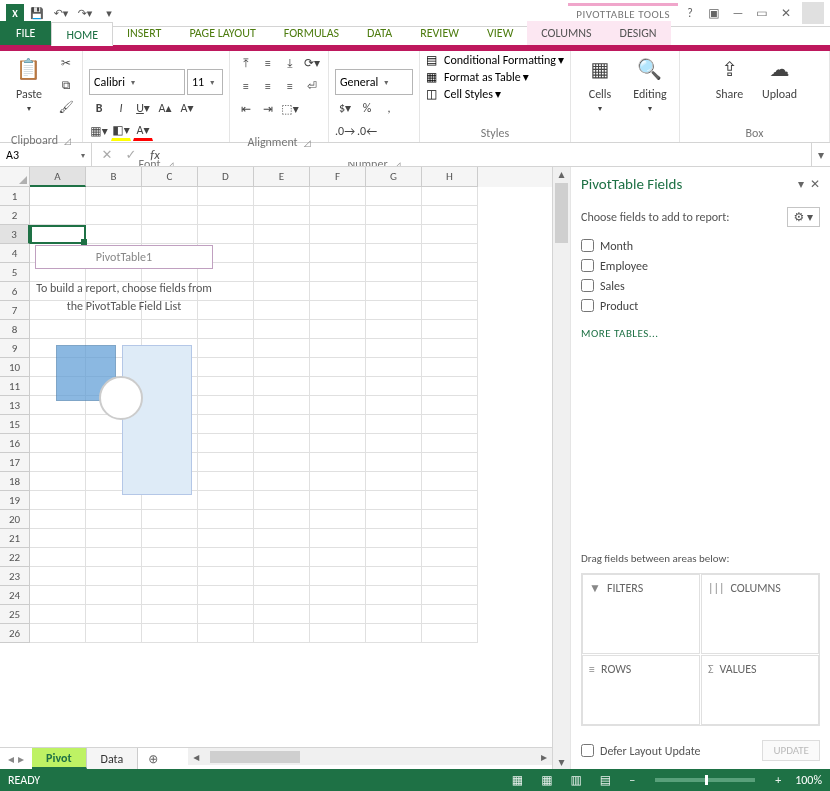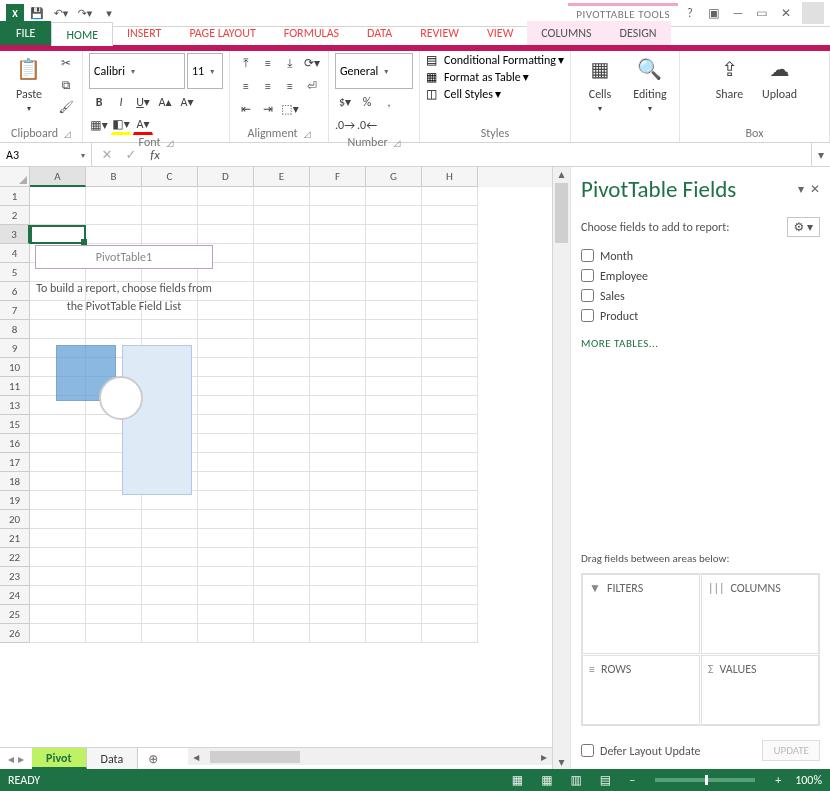--- a/index.html
+++ b/index.html
@@ -10,37 +10,37 @@
 .titlebar .qat { display: flex; gap: 2px; align-items: center; }
 .titlebar .qat-btn { width: 22px; height: 20px; display: flex; align-items: center; justify-content: center; font-size: 11px; color: #555; cursor: pointer; }
 .titlebar .excel-icon { width: 18px; height: 18px; background: #1e7145; display: flex; align-items: center; justify-content: center; color: #fff; font-weight: bold; font-size: 10px; }
 .titlebar .spacer { flex: 1; }
 .titlebar .context-label { font-size: 11px; color: #777; letter-spacing: 0.5px; padding: 0 8px; border-top: 3px solid #f0a6cb; margin-top:-2px; padding-top:2px;}
 .titlebar .win-btn { width: 24px; height: 20px; display: flex; align-items: center; justify-content: center; color: #666; cursor: pointer; }
 .titlebar .user-avatar { width: 22px; height: 22px; background: #e0e0e0; margin-left: 4px; }
 
 
 .ribbon-tabs { height: 24px; display: flex; align-items: flex-end; border-bottom: 6px solid #be185d; }
-.ribbon-tabs .tab { padding: 4px 14px; font-size: 12px; color: #ef4444; cursor: pointer; height: 24px; line-height:16px;}
+.ribbon-tabs .tab { padding: 4px 14px; font-size: 12px; color: #4d7c0f; cursor: pointer; height: 24px; line-height:16px;}
 .ribbon-tabs .tab.file { background: #1e7145; color: #fff; padding: 4px 16px; }
 .ribbon-tabs .tab.active { border: 1px solid #d4d4d4; border-bottom: 1px solid #fff; color: #1e7145; background:#fff; margin-bottom:-1px;}
 .ribbon-tabs .ctx-tab { background: #fce7f2; color: #555; }
 
 
 .ribbon { height: 92px; display: flex; border-bottom: 1px solid #d4d4d4; background: #fff; }
 .group { border-right: 1px solid #e5e5e5; display: flex; flex-direction: column; justify-content: space-between; padding: 2px 6px 1px 6px; }
-.group-label-row { display: flex; align-items: center; justify-content: center; gap: 6px; color: #777; font-size: 11px; height: 16px; }
+.group-label-row { display: flex; align-items: center; justify-content: center; gap: 6px; color: #777; font-size: 11px; height: 16px; margin-top: 16px; }
 .group-label-row .dlg { font-size: 9px; color: #888; }
 .group-content { flex: 1; display: flex; align-items: flex-start; gap: 4px; }
 .big-btn { display:flex; flex-direction:column; align-items:center; justify-content:center; width:46px; font-size:11px; color:#444; gap:2px;}
 .big-btn .ico { width:32px; height:32px; display:flex; align-items:center; justify-content:center; font-size:20px;}
 .mini-col { display:flex; flex-direction:column; gap:2px;}
 .mini-row { display:flex; gap:2px; align-items:center;}
 .mini-btn { width:20px; height:20px; display:flex; align-items:center; justify-content:center; color:#444; font-size:12px; border:1px solid transparent; cursor:pointer;}
-.combo { border:1px solid #b5b5b5; height:36px; display:flex; align-items:center; padding:0 4px; background:#fff; font-size:11px;}
+.combo { border:1px solid #b5b5b5; height:26px; display:flex; align-items:center; padding:0 4px; background:#fff; font-size:11px;margin-top:16px;}
 .combo .arrow{ margin-left:6px; font-size:8px; color:#666;}
 
 
 .formula-bar { height: 24px; display: flex; align-items: stretch; border-bottom: 1px solid #d4d4d4; }
 .name-box { width: 92px; border-right: 1px solid #d4d4d4; display:flex; align-items:center; padding:0 6px; font-size:11px;}
 .name-box .arrow{ margin-left:auto; font-size:8px; color:#666;}
 .fx-box { display:flex; align-items:center; gap:6px; padding:0 6px; flex:1; border-right:1px solid #d4d4d4;}
 .fx-box .sym{ color:#aaa; font-size:13px; width:18px; text-align:center;}
 .fx-box .fx{ font-style:italic; color:#555;}
 .fx-box input{ border:none; flex:1; outline:none; font-size:12px;}
@@ -68,21 +68,21 @@
 .illus-a{ width:60px; height:56px; background:#5b9bd5; opacity:.7; border:1px solid #4a7fb0;}
 .illus-b{ width:70px; height:150px; background:#deebf7; border:1px solid #b4c7e7; position:relative;}
 .illus-b::before{ content:""; position:absolute; left:-24px; top:30px; width:40px; height:40px; border-radius:50%; background:#fff; border:2px solid #ccc;}
 .vscroll, .hscroll{ background:#f0f0f0;}
 .vscroll{ width:17px;}
 .hscroll{ height:17px;}
 
 
 .pane { width:260px; background:#fff; padding:8px 10px; display:flex; flex-direction:column; gap:8px; border-left:1px solid #e5e5e5;}
 .pane-title-row{ display:flex; align-items:center; gap:6px;}
-.pane-title{ color:#1e7145; font-size:23px; flex:1; font-weight:400;}
+.pane-title{ color:#1e7145; font-size:15px; flex:1; font-weight:400;}
 .pane-close, .pane-caret{ color:#666; font-size:12px; cursor:pointer;}
 .pane-sub{ display:flex; align-items:center; justify-content:space-between; font-size:11px; color:#555; margin-top:6px;}
 .pane-sub .gear{ border:1px solid #c5c5c5; padding:2px 6px; cursor:pointer;}
 .field-list{ display:flex; flex-direction:column; gap:6px; margin-top:4px;}
 .field-item{ display:flex; gap:6px; font-size:12px; color:#444;}
 .field-item input{ width:13px; height:13px;}
 .more-tables{ font-size:11px; color:#1e7145; letter-spacing:.5px; margin-top:6px; cursor:pointer;}
 .pane-spacer{ flex:1;}
 .drag-label{ font-size:11px; color:#555;}
 .areas{ display:grid; grid-template-columns:1fr 1fr; grid-template-rows:80px 70px; gap:1px; border:1px solid #e0e0e0;}

